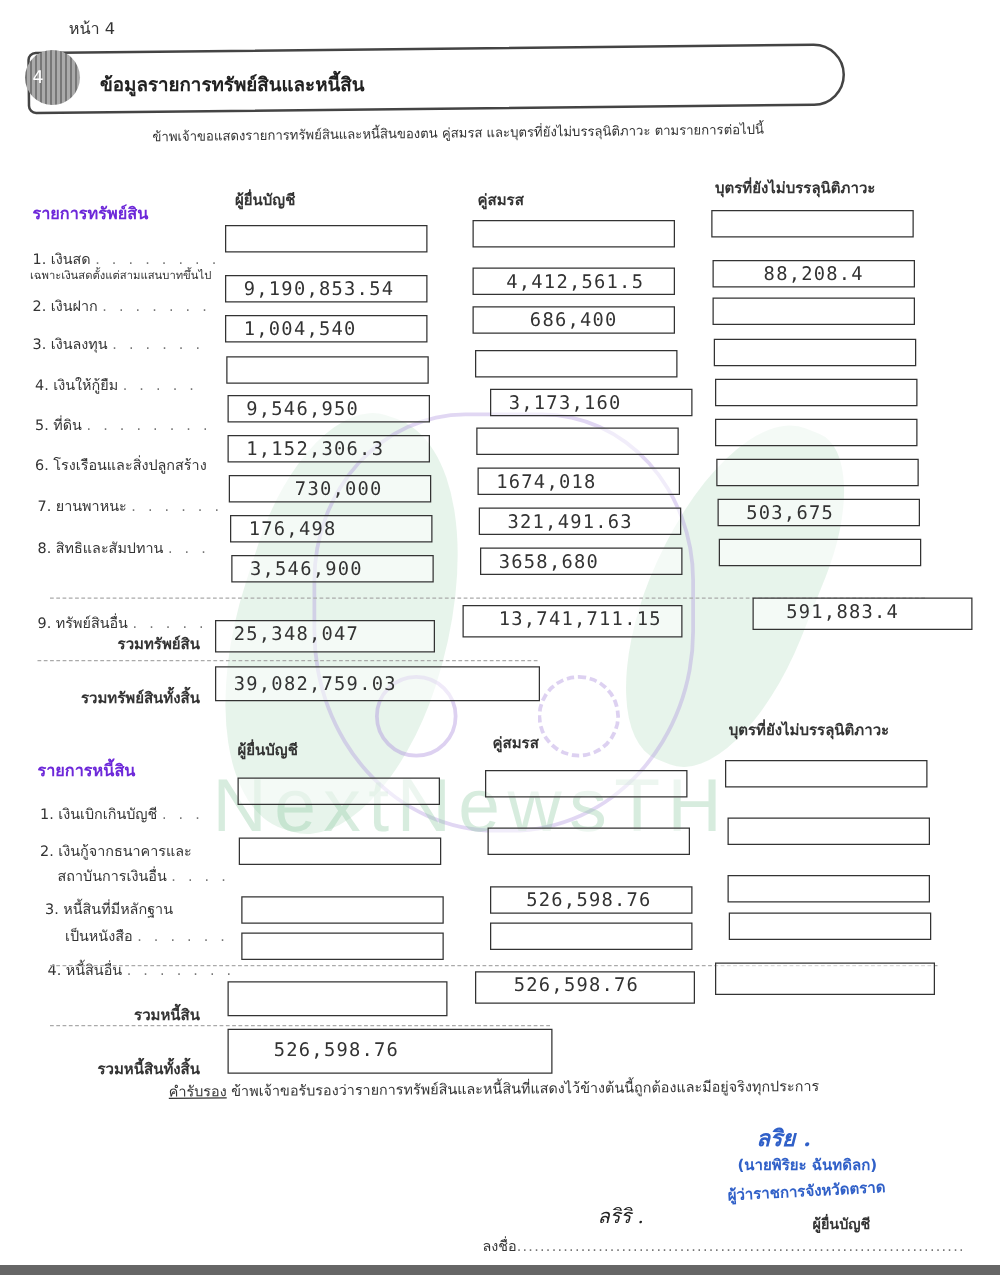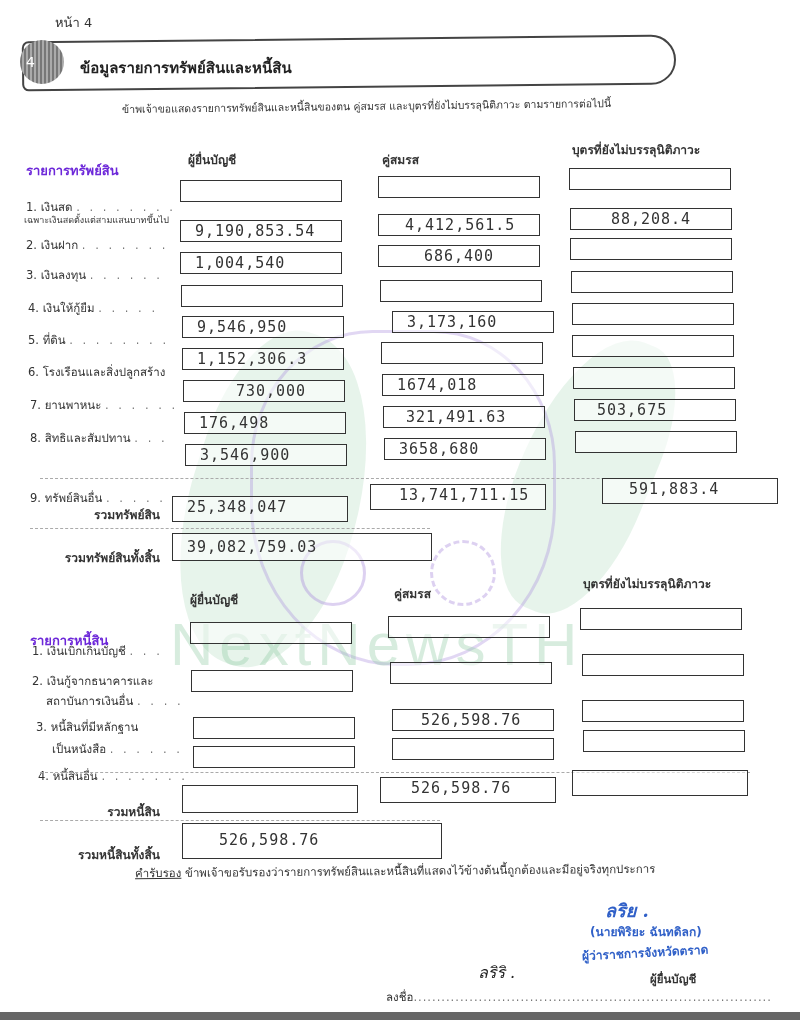--- a/index.html
+++ b/index.html
@@ -120,21 +120,21 @@
 <div class="dashed" style="left:40px;top:478px;width:700px;"></div>
 
 <div class="abs total-label" style="left:60px;top:505px;width:100px;">รวมทรัพย์สิน</div>
 <div class="box hand" style="left:172px;top:496px;width:176px;height:26px;">25,348,047</div>
 <div class="box hand" style="left:370px;top:484px;width:176px;height:26px;padding-left:28px;">13,741,711.15</div>
 <div class="box hand" style="left:562px;top:478px;width:176px;height:26px;padding-left:26px;margin-left:40px;">591,883.4</div>
 <div class="dashed" style="left:30px;top:528px;width:400px;"></div>
 <div class="abs total-label" style="left:40px;top:548px;width:120px;">รวมทรัพย์สินทั้งสิ้น</div>
 <div class="box hand" style="left:172px;top:533px;width:260px;height:28px;padding-top:3px;">39,082,759.03</div>
 
-<div class="abs sec-label" style="left:30px;top:630px;text-align:right;">รายการหนี้สิน</div>
+<div class="abs sec-label" style="left:30px;top:606px;text-align:right;">รายการหนี้สิน</div>
 <div class="abs col-head" style="left:190px;top:590px;">ผู้ยื่นบัญชี</div>
 <div class="abs col-head" style="left:394px;top:584px;">คู่สมรส</div>
 <div class="abs col-head" style="left:583px;top:574px;">บุตรที่ยังไม่บรรลุนิติภาวะ</div>
 
 <div class="abs row-label" style="left:32px;top:642px;"><span>1. เงินเบิกเกินบัญชี</span> <span class="dots">. . .</span></div>
 <div class="abs row-label" style="left:32px;top:672px;"><span>2. เงินกู้จากธนาคารและ</span></div>
 <div class="abs row-label" style="left:46px;top:692px;"><span>สถาบันการเงินอื่น</span> <span class="dots">. . . .</span></div>
 <div class="abs row-label" style="left:36px;top:718px;"><span>3. หนี้สินที่มีหลักฐาน</span></div>
 <div class="abs row-label" style="left:52px;top:740px;"><span>เป็นหนังสือ</span> <span class="dots">. . . . . .</span></div>
 <div class="abs row-label" style="left:38px;top:767px;"><span>4. หนี้สินอื่น</span> <span class="dots">. . . . . . .</span></div>

